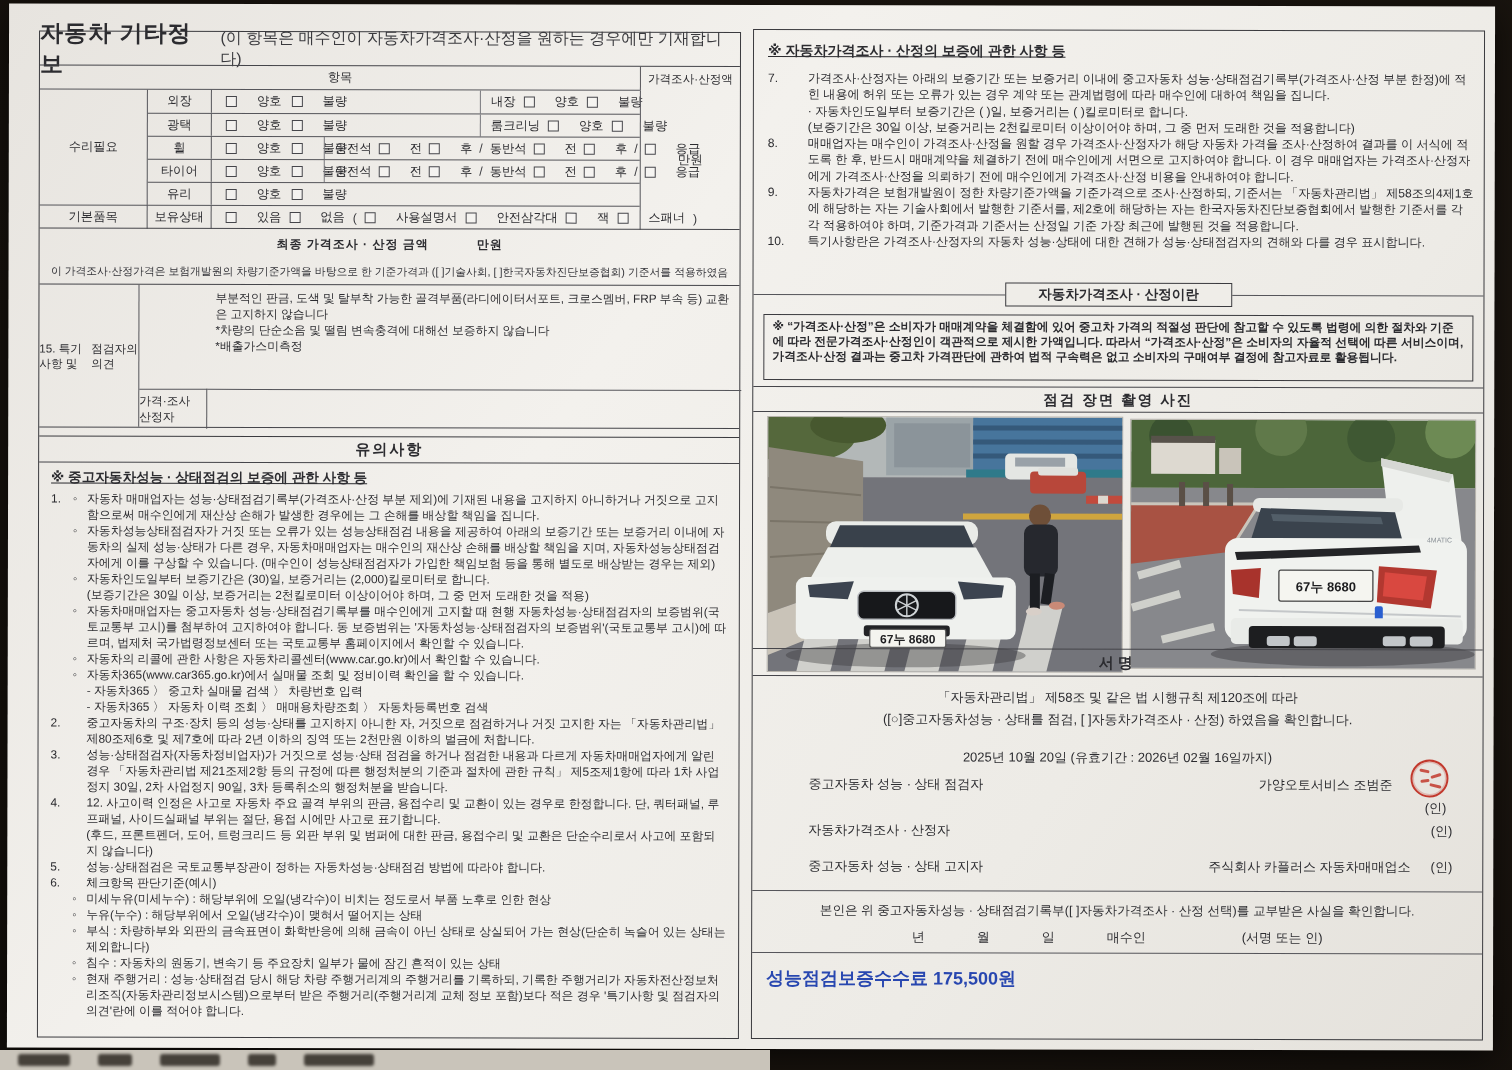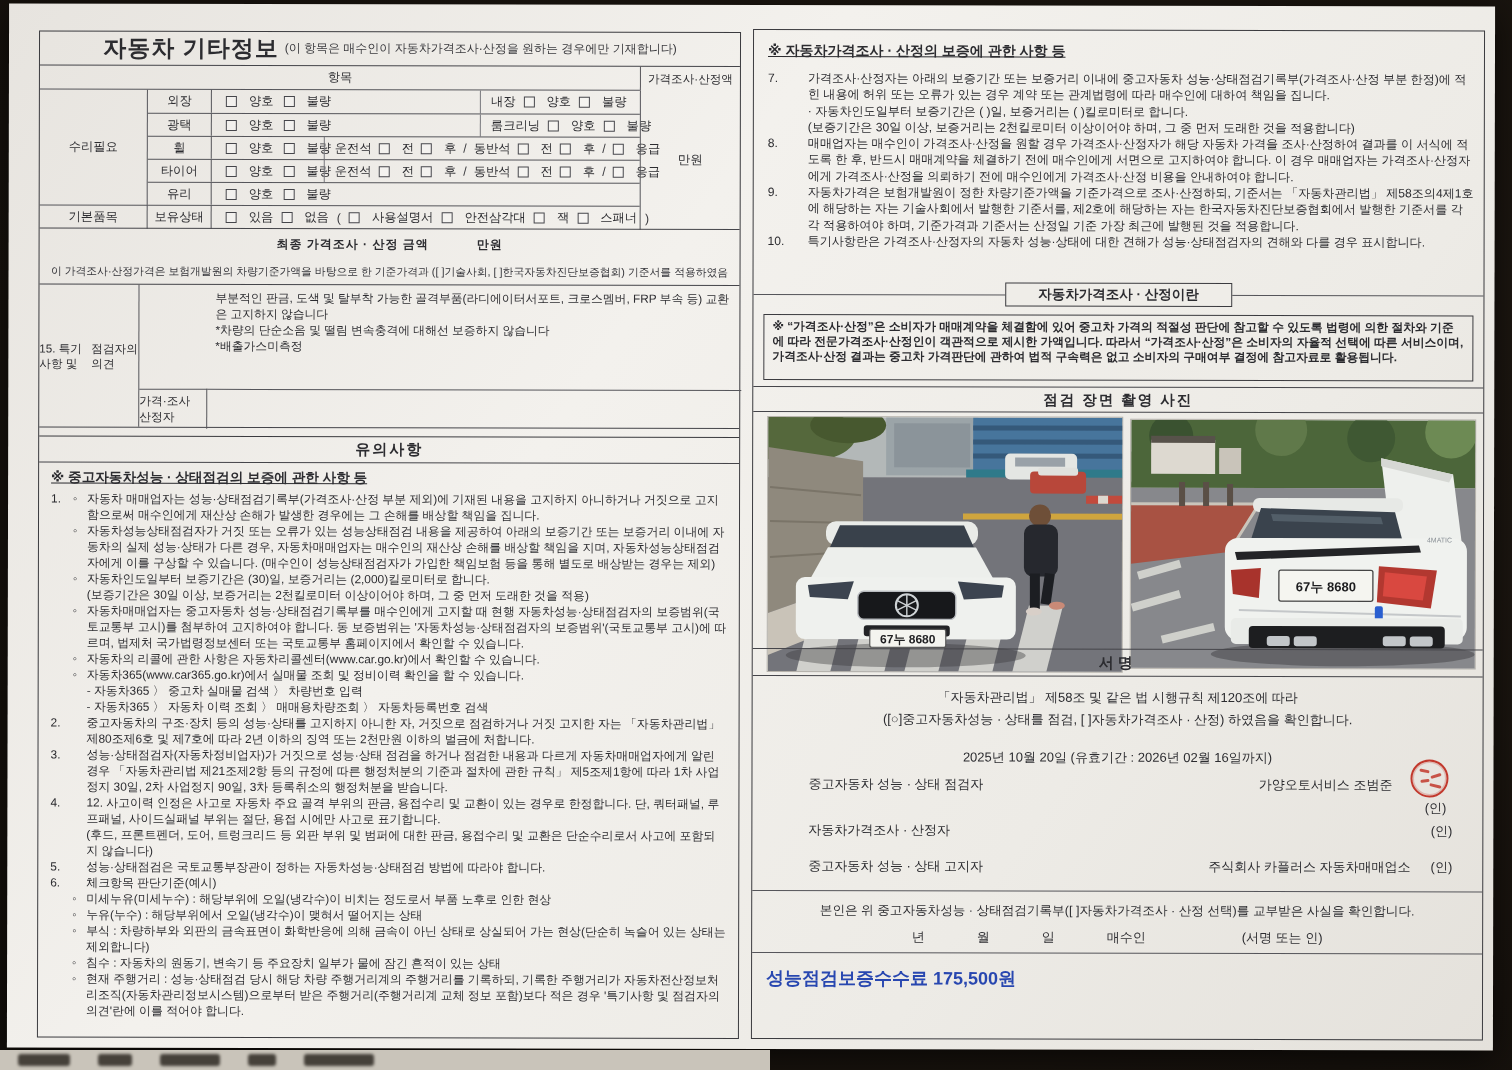--- a/index.html
+++ b/index.html
@@ -9,32 +9,32 @@
   .paper{position:absolute;left:8px;top:5px;width:1486px;height:1044px;
          background:linear-gradient(125deg,#e7e4df 0%,#f3f1ed 38%,#edebe6 72%,#e4e1db 100%);
          box-shadow:0 8px 34px rgba(0,0,0,.65);transform:rotate(.12deg)}
   .under{position:absolute;left:0;top:1050px;width:770px;height:20px;background:#c9c4ba;overflow:hidden}
   .under i{display:inline-block;height:12px;margin:4px 10px 0 18px;background:#46413a;border-radius:3px;filter:blur(1.5px)}
 
   
   .lcol{position:absolute;left:30px;top:27px;width:702px;height:1007px;border:1.6px solid #3b3b3f}
   .ltitle{position:absolute;left:0;top:0;width:100%;height:33px;display:flex;align-items:center;justify-content:center;gap:6px}
   .ltitle b{font-size:23px;letter-spacing:1px}
-  .ltitle span{font-size:12px;color:#3a3a3e}
+  .ltitle span{font-size:16px;color:#3a3a3e}
   .itbl{position:absolute;left:0;top:33px;width:100%;height:163px;border-top:1.4px solid #45454a;font-size:12.3px}
   .ithead{position:absolute;left:0;top:0;height:24px;border-bottom:1px solid #55555a;display:flex;align-items:center;justify-content:center}
   .hleft{width:600px}
   .hright{position:absolute;left:600px;top:0;width:100px;height:24px;border-left:1px solid #55555a;display:flex;align-items:center;justify-content:center;font-size:11.6px}
   .c1merge{position:absolute;left:0;top:24px;width:108px;height:115px;border-right:1px solid #55555a;display:flex;align-items:center;justify-content:center}
   .c1basic{position:absolute;left:0;top:139px;width:108px;height:24px;border-right:1px solid #55555a;border-top:1px solid #55555a;display:flex;align-items:center;justify-content:center}
   .trow{position:absolute;left:108px;width:492px;height:23px;display:flex;border-top:1px solid #55555a}
   .trow.first{border-top:none}
   .c2{width:64px;border-right:1px solid #55555a;display:flex;align-items:center;justify-content:center;flex:none}
   .c3{flex:1;position:relative;display:flex;align-items:center;padding-left:14px;gap:10px}
-  .pair{display:inline-flex;align-items:center;gap:12px;white-space:nowrap}
+  .pair{display:inline-flex;align-items:center;gap:20px;white-space:nowrap}
   .cb{display:inline-block;width:11px;height:11px;border:1.3px solid #46464b;background:rgba(255,255,255,.35);flex:none}
   .sub{position:absolute;left:268px;top:0;height:100%;display:flex;align-items:center;gap:8px;border-left:1px solid #77777c;padding-left:10px}
   .sub2{position:absolute;left:112px;top:0;height:100%;display:flex;align-items:center;gap:7px;border-left:1px solid #77777c;padding-left:10px;white-space:nowrap}
   .pricecell{position:absolute;left:600px;top:24px;width:100px;height:139px;border-left:1px solid #55555a;display:flex;align-items:center;justify-content:center;font-size:12.5px}
   .finrow{position:absolute;left:0;top:196px;width:100%;height:32px;display:flex;align-items:center;justify-content:center;gap:48px;border-top:1.3px solid #45454a}
   .finrow b{font-size:12px;letter-spacing:1px}
   .basis{position:absolute;left:0;top:228px;width:100%;height:24px;display:flex;align-items:center;justify-content:center;font-size:10.8px;color:#333338}
   .sptbl{position:absolute;left:0;top:252px;width:100%;height:144px;border-top:1.3px solid #45454a;border-bottom:1.3px solid #45454a;font-size:11.8px}
   .spc1{position:absolute;left:0;top:0;width:100px;height:100%;border-right:1px solid #55555a;display:flex;flex-direction:row;align-items:center;justify-content:center;line-height:1.3;font-size:11.6px}
   .spc2a{position:absolute;left:100px;top:0;width:68px;height:104px;border-right:1px solid #55555a;display:flex;flex-direction:column;align-items:center;justify-content:center;line-height:1.3}

